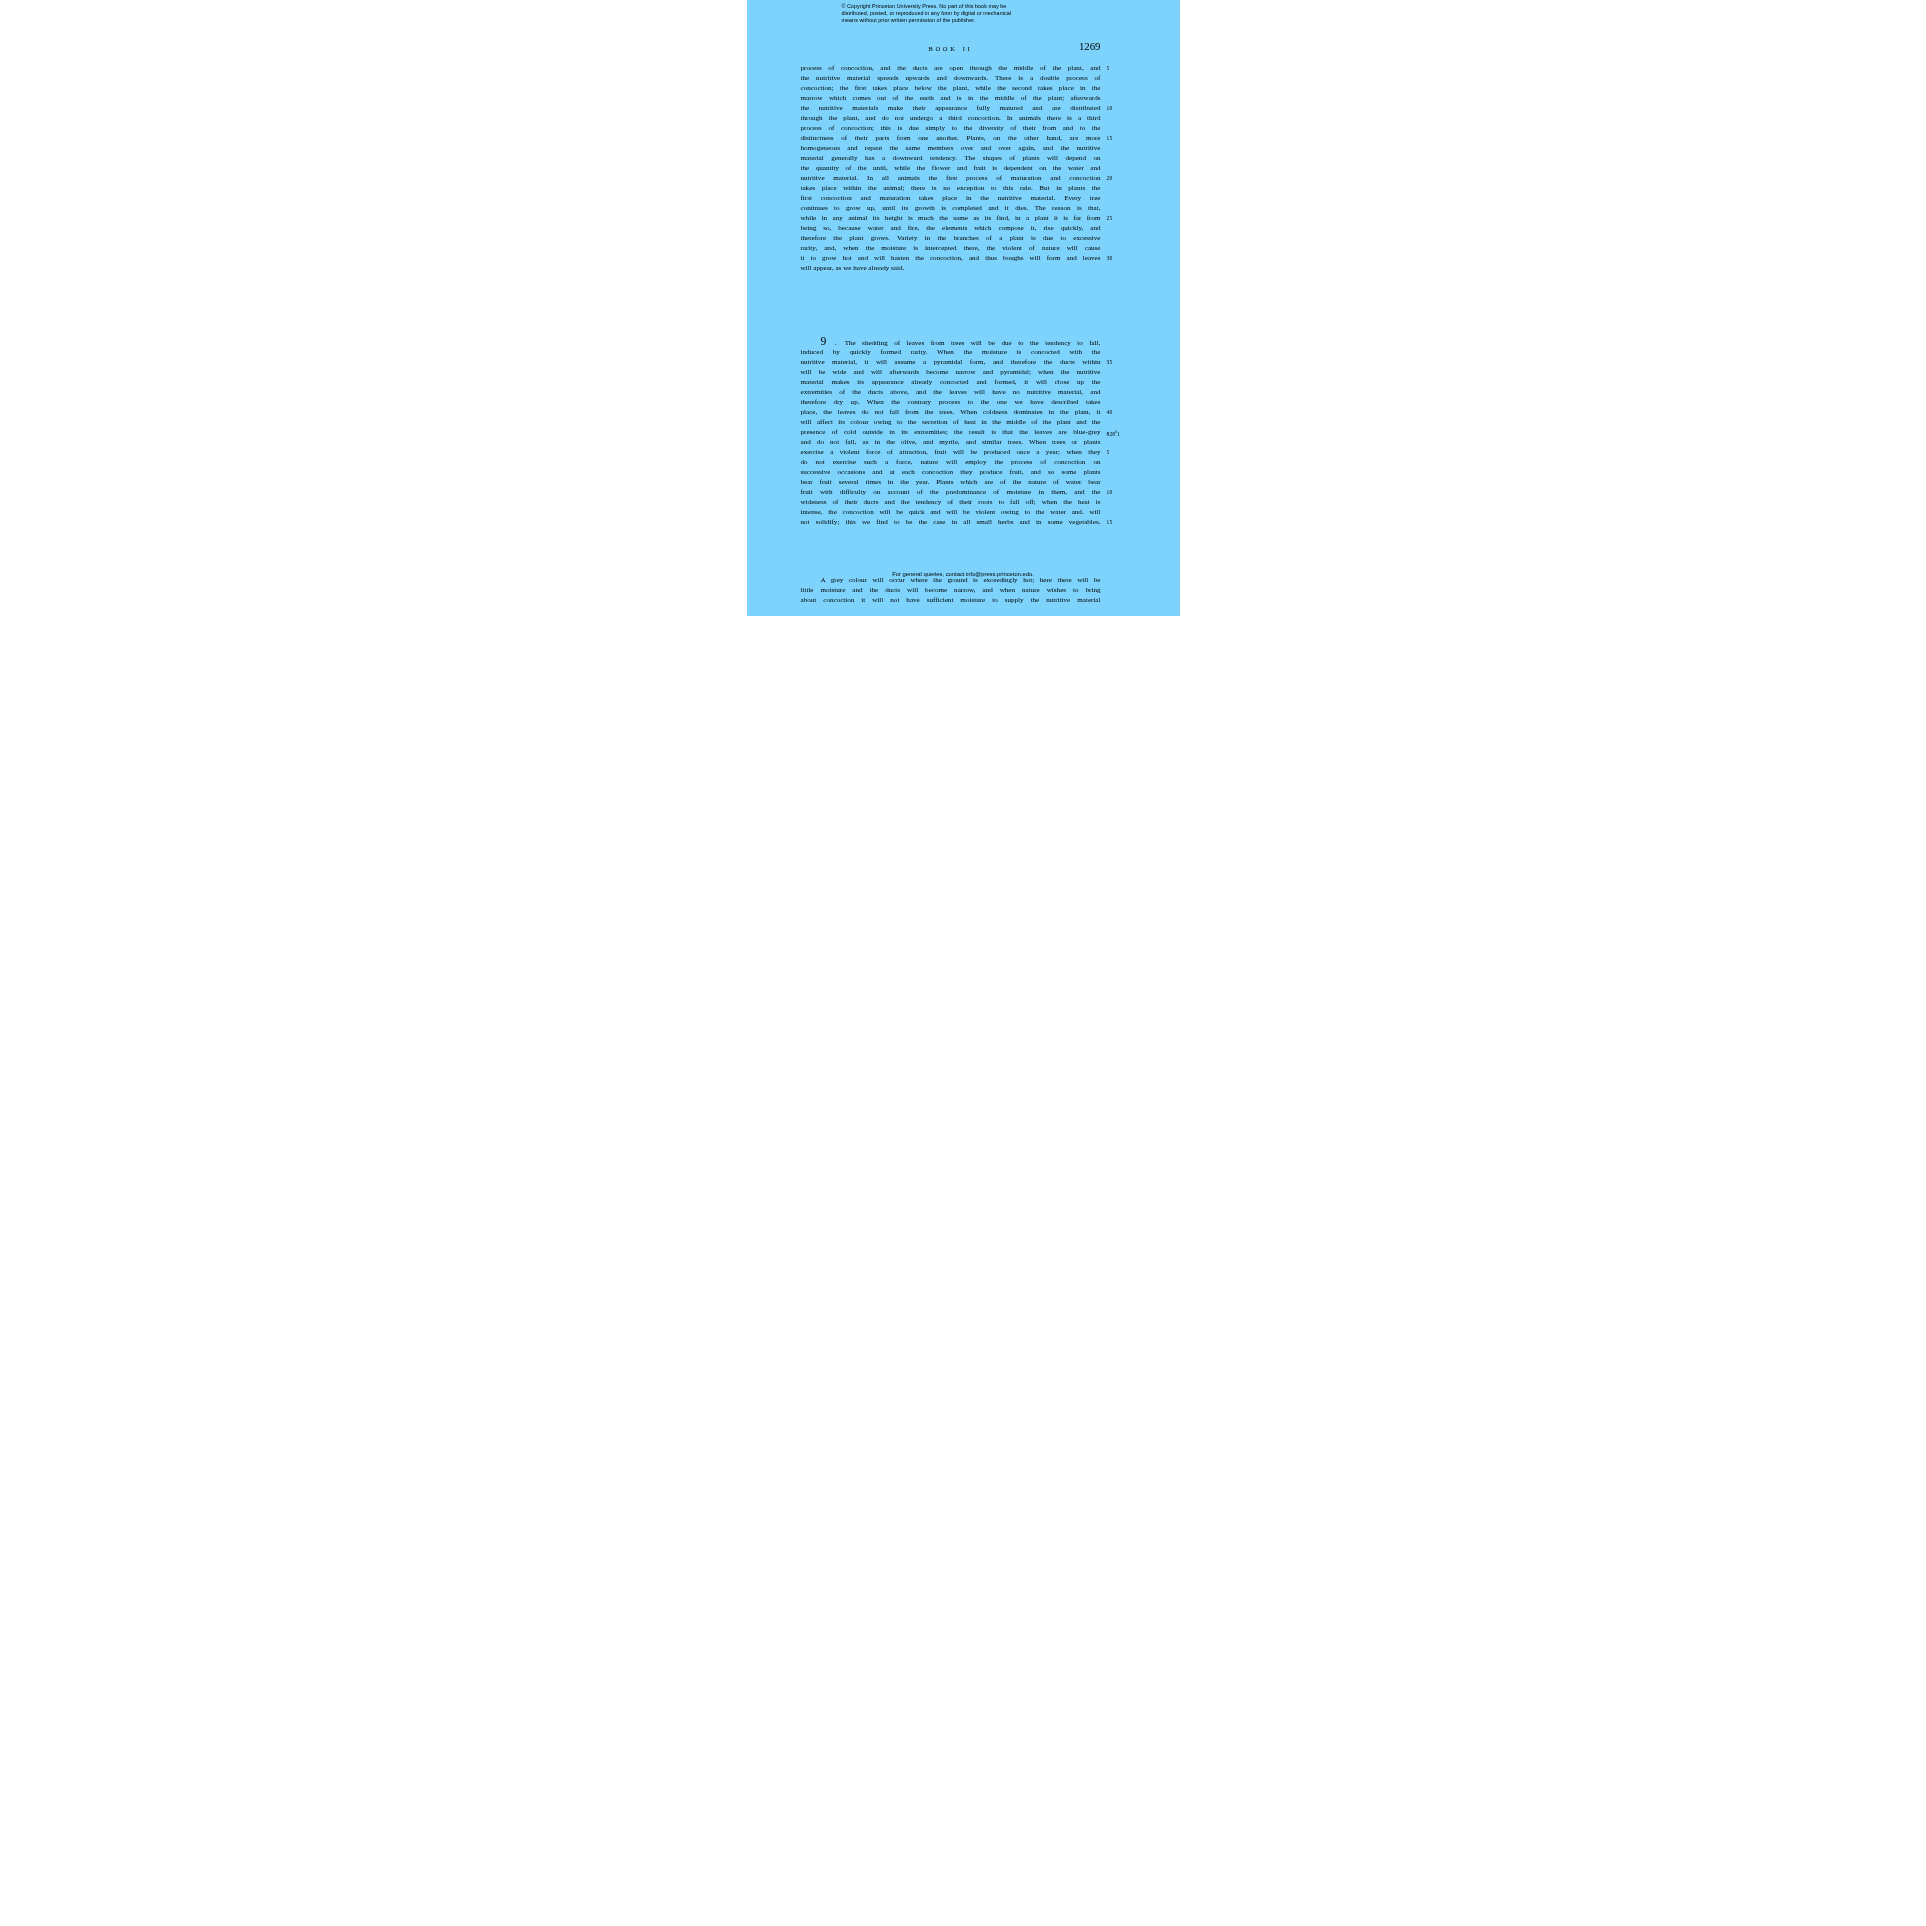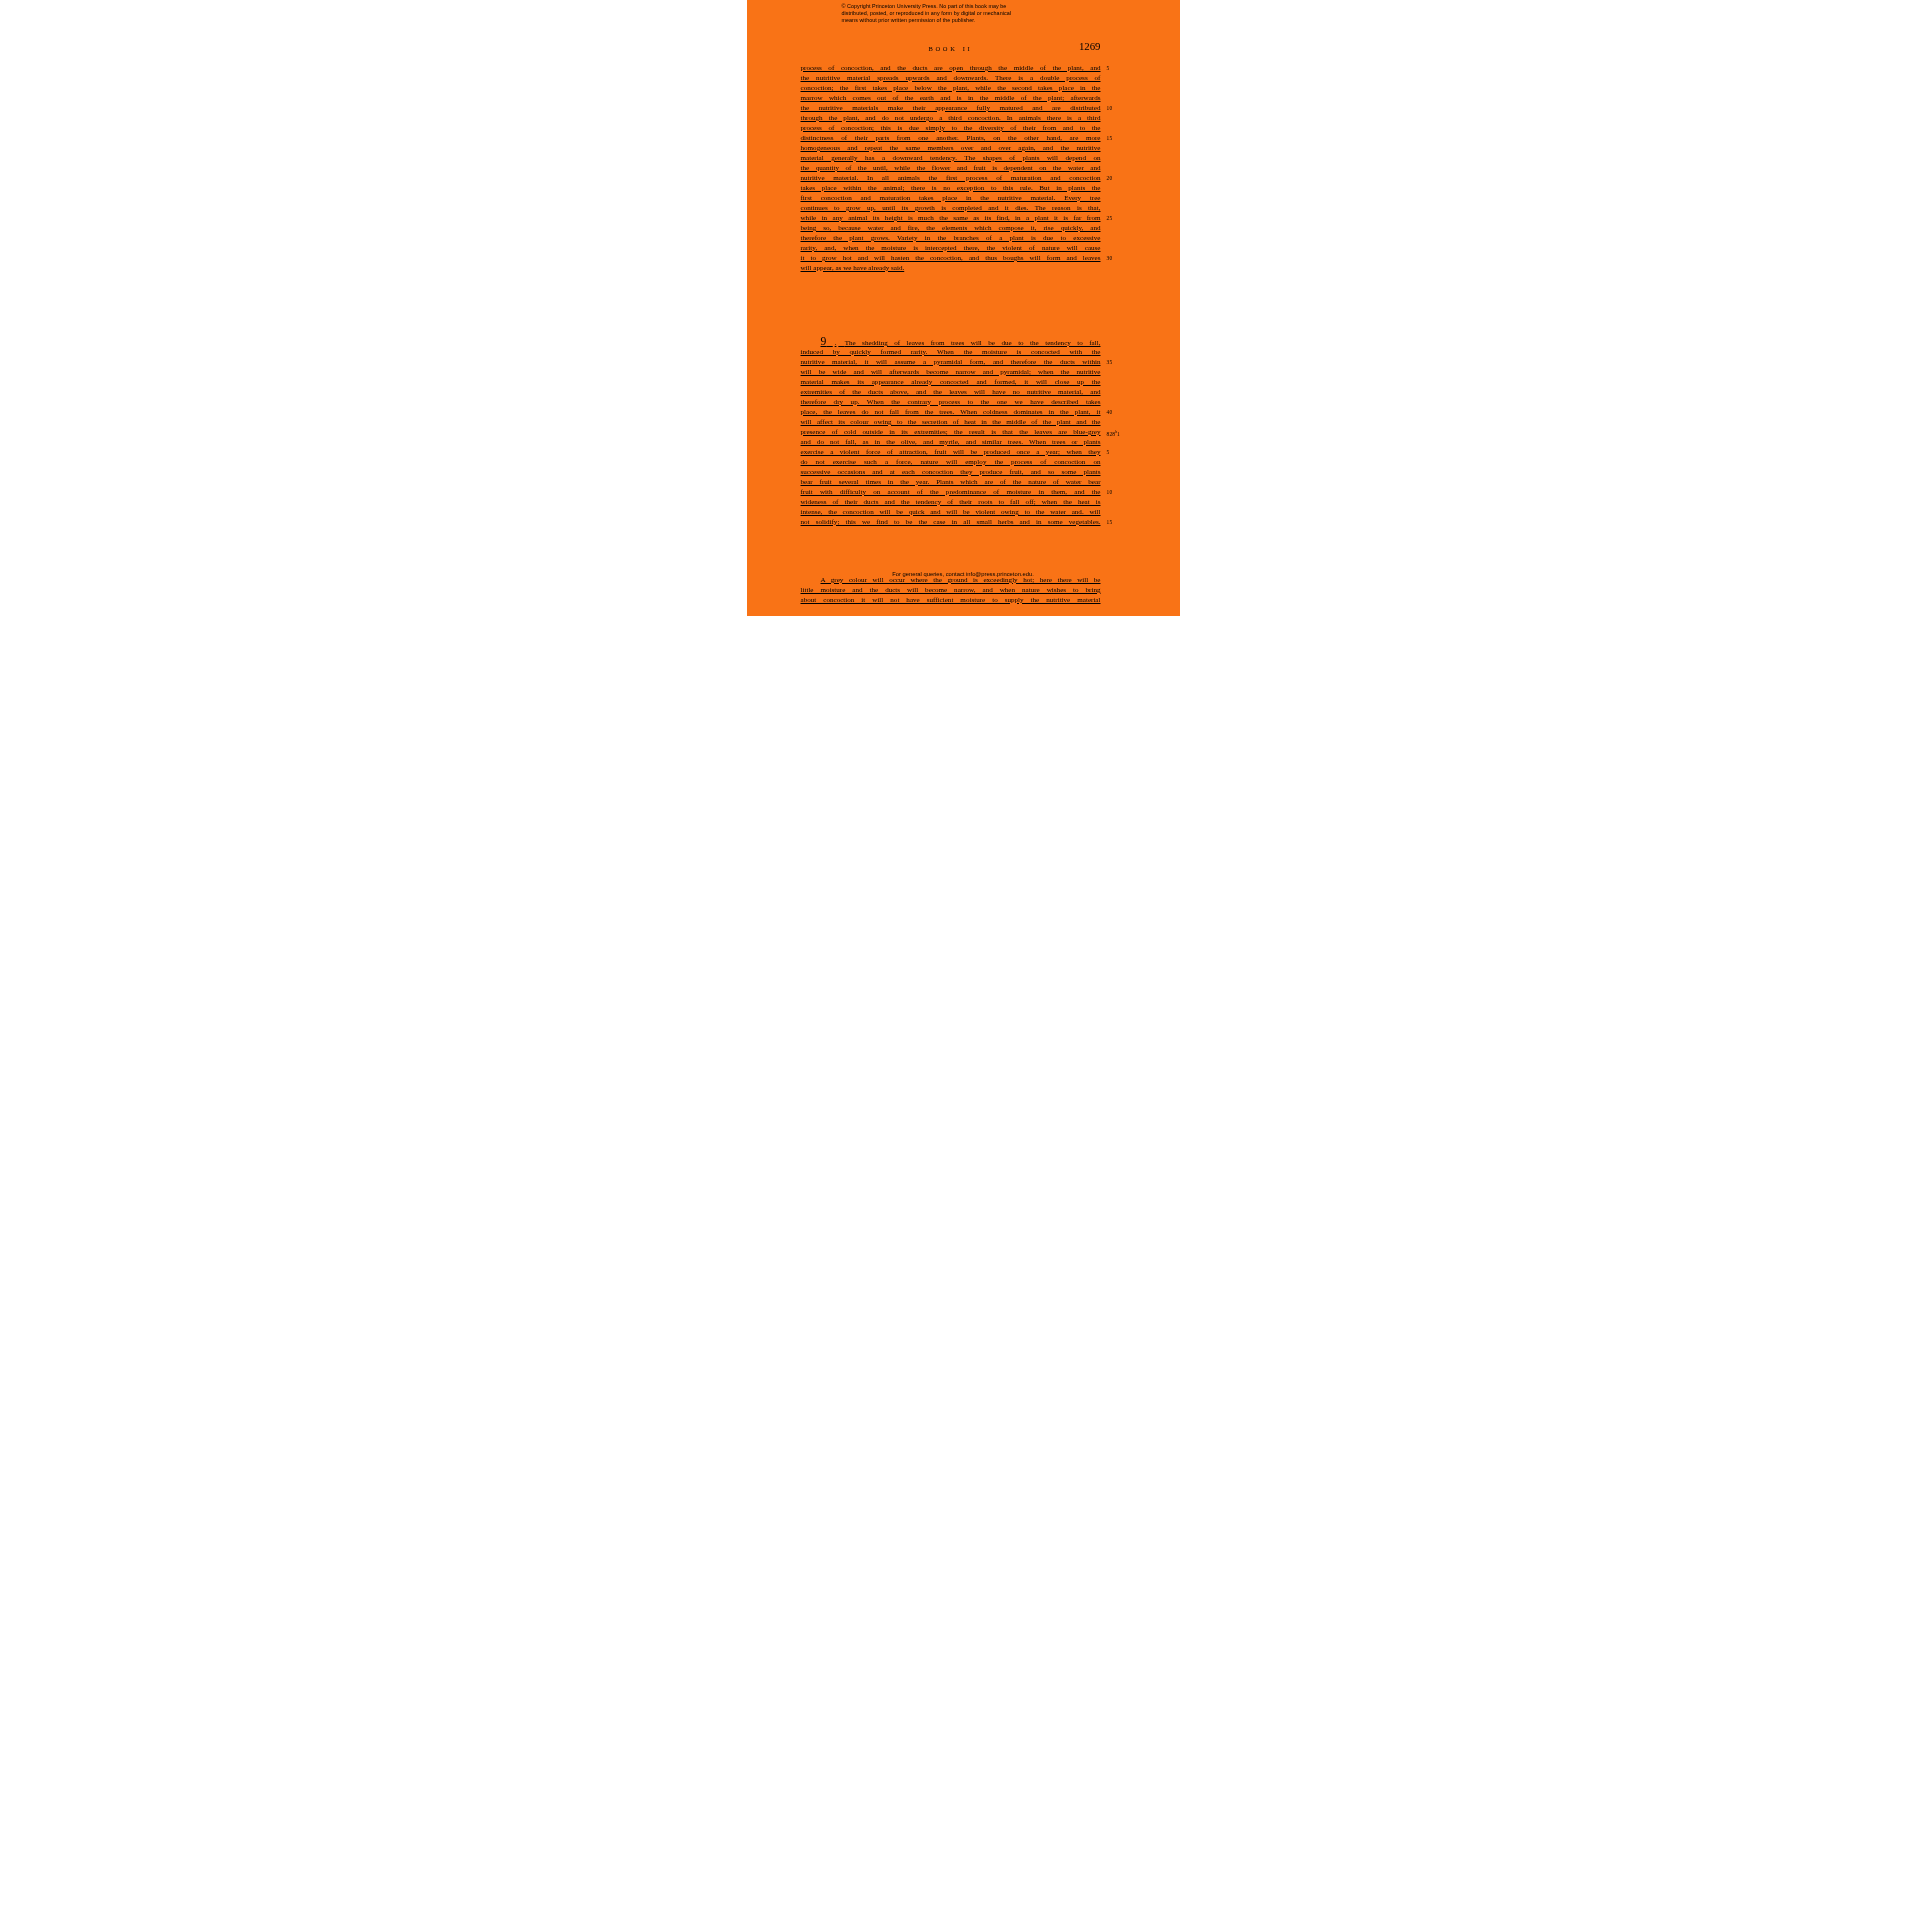--- a/index.html
+++ b/index.html
@@ -1,21 +1,21 @@
 <!DOCTYPE html>
 <html style="font-size:6.2px"><head>
 <meta charset="utf-8">
 <style>
   html, body { margin: 0; padding: 0; background: #ffffff; }
   .page {
     position: relative;
     width: 433px;
     height: 616px;
     margin: 0 auto;
-    background: #f97316;
+    background: #7dd3fc;
     color: #000000;
     font-family: "Liberation Serif", "DejaVu Serif", serif;
     overflow: hidden;
   }
   .copyright {
     position: absolute;
     left: 95px;
     top: 2.7px;
     font-family: "Liberation Sans", "DejaVu Sans", sans-serif;
     font-size: 5.4px;
@@ -43,21 +43,20 @@
     position: absolute;
     right: 0;
     top: 0;
     font-size: 10.8px;
     line-height: 10.8px;
   }
   .text-block {
     position: absolute;
     left: 54px;
     width: 300px;
-    text-decoration: underline;
   }
   .tb1 { top: 63px; }
   .tb2 { top: 289px; }
   .line {
     position: relative;
     height: 10px;
     line-height: 10px;
     font-size: 7.1px;
     text-align: justify;
     text-align-last: justify;

